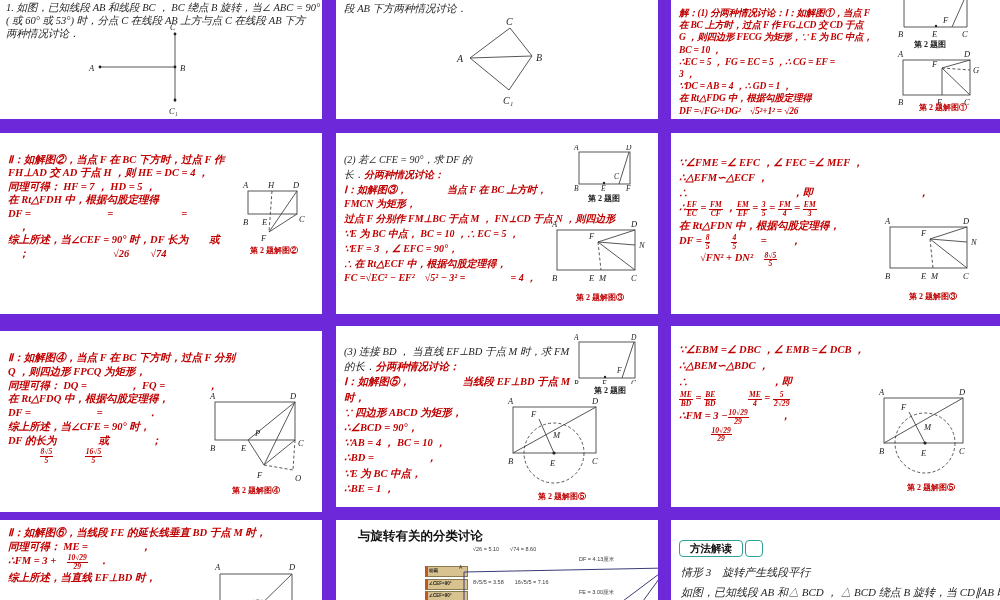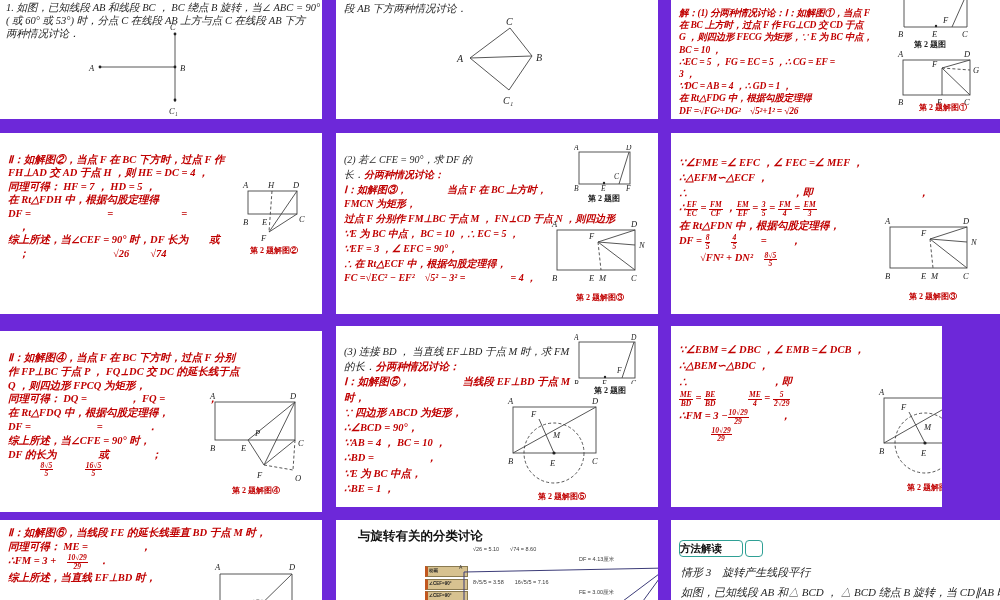--- a/index.html
+++ b/index.html
@@ -22,21 +22,21 @@
   .fr .n{display:block;padding:0 1px;}
   .fr .d{display:block;border-top:1px solid currentColor;padding:0 1px;}
   .title10{position:absolute;font-family:"Liberation Sans",sans-serif;font-weight:700;color:#111;}
   .meas{position:absolute;font-family:"Liberation Sans",sans-serif;color:#3a3a3a;font-size:5.5px;line-height:11px;white-space:pre;}
   .skbtn{width:38px;height:9px;background:#d7c290;border:0.5px solid #8a7a50;border-left:3px solid #c2571f;
          font:600 4.5px "Liberation Sans",sans-serif;color:#222;line-height:8px;margin-bottom:1.5px;
          overflow:hidden;white-space:nowrap;padding-left:1px;}
   .sk line,.sk polyline{stroke:#3c3c78;stroke-width:1;fill:none;}
   .sk text{font-family:"Liberation Sans",sans-serif;font-size:5px;fill:#333;font-style:normal;}
   .badge{position:absolute;border:1.6px solid #2fa095;border-radius:4px;background:#fff;
-         font:700 10.5px "Liberation Sans",sans-serif;color:#111;}
+         font:700 10.5px "Liberation Sans",sans-serif;color:#111;text-align:center;}
 </style>
 </head>
 <body>
 
 <div id="board">
 
   <div class="slide" style="left:0px;top:-62px;">
     <div class="txt" style="left:6px;top:63px;font-size:10.5px;line-height:13px;width:312px;">
         <div class="ln"><span class="seg k">1. 如图，已知线段 AB 和线段 BC ， BC 绕点 B 旋转，当∠ ABC = 90°</span></div>
         <div class="ln"><span class="seg k">( 或 60° 或 53°) 时，分点 C 在线段 AB 上方与点 C 在线段 AB 下方</span></div>
@@ -207,21 +207,20 @@
       <text x="38" y="64">E</text>
       <text x="48" y="64">M</text>
       <text x="80" y="64">C</text>
     </svg>
     <div class="cap" style="left:238px;top:158px;">第 2 题解图③</div>
   </div>
 
   <div class="slide" style="left:0px;top:316px;margin-top:15px;">
     <div class="txt" style="left:8px;top:20px;font-size:10.5px;line-height:13.8px;width:210px;">
         <div class="ln"><span class="seg r">Ⅱ：如解图④，当点 F 在 BC 下方时，过点 F 分别</span></div>
-        <div class="ln"><span class="seg r">作 FP⊥BC 于点 P ， FQ⊥DC 交 DC 的延长线于点</span></div>
         <div class="ln"><span class="seg r">Q ，则四边形 FPCQ 为矩形，</span></div>
         <div class="ln"><span class="seg r">同理可得： DQ =　　　　， FQ =　　　　，</span></div>
         <div class="ln"><span class="seg r">在 Rt△FDQ 中，根据勾股定理得，</span></div>
         <div class="ln"><span class="seg r">DF =　　　　　　 = 　　　　．</span></div>
         <div class="ln"><span class="seg r">综上所述，当∠CFE = 90° 时，</span></div>
         <div class="ln"><span class="seg r">DF 的长为　　　　或　　　　；</span></div>
         <div class="ln"><span class="seg r">　　　</span><span class="fr r"><span class="n">8√5</span><span class="d">5</span></span><span class="seg r">　　　</span><span class="fr r"><span class="n">16√5</span><span class="d">5</span></span></div>
       </div>
     <svg class="dg" style="left:205px;top:58px;" width="110" height="92" viewBox="0 0 110 92">
       <rect x="10" y="13" width="80" height="38"></rect>
@@ -278,21 +277,21 @@
       <text x="86" y="10">D</text>
       <text x="25" y="23">F</text>
       <text x="47" y="44">M</text>
       <text x="2" y="70">B</text>
       <text x="44" y="72">E</text>
       <text x="86" y="70">C</text>
     </svg>
     <div class="cap" style="left:202px;top:165px;">第 2 题解图⑤</div>
   </div>
 
-  <div class="slide" style="left:671px;top:326px;width:271px;">
+  <div class="slide" style="left:671px;top:326px;width:329px;">
     <div class="txt" style="left:8px;top:16px;font-size:10.5px;line-height:16px;width:200px;">
         <div class="ln"><span class="seg r">∵∠EBM =∠ DBC ，∠ EMB =∠ DCB ，</span></div>
         <div class="ln"><span class="seg r">∴△BEM∽△BDC ，</span></div>
         <div class="ln"><span class="seg r">∴　　　　　　　　，即</span></div>
         <div class="ln"><span class="fr r"><span class="n">ME</span><span class="d">BD</span></span><span class="seg r"> = </span><span class="fr r"><span class="n">BE</span><span class="d">BD</span></span><span class="seg r">　　　</span><span class="fr r"><span class="n">ME</span><span class="d">4</span></span><span class="seg r"> = </span><span class="fr r"><span class="n">5</span><span class="d">2√29</span></span></div>
         <div class="ln"><span class="seg r">∴FM = 3 −</span><span class="fr r"><span class="n">10√29</span><span class="d">29</span></span><span class="seg r">　　　，</span></div>
         <div class="ln"><span class="seg r">　　　</span><span class="fr r"><span class="n">10√29</span><span class="d">29</span></span></div>
       </div>
     <svg class="dg" style="left:200px;top:62px;" width="112" height="100" viewBox="0 0 112 100">
       <rect x="13" y="10" width="79" height="45"></rect>

